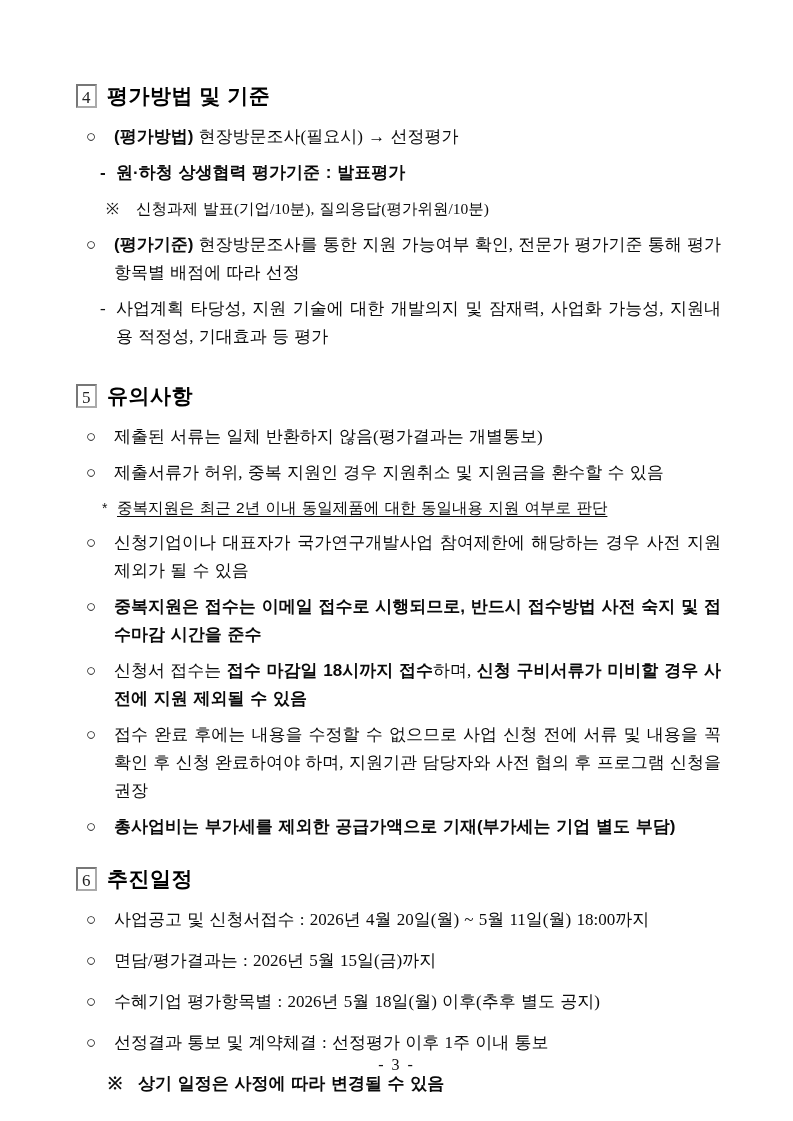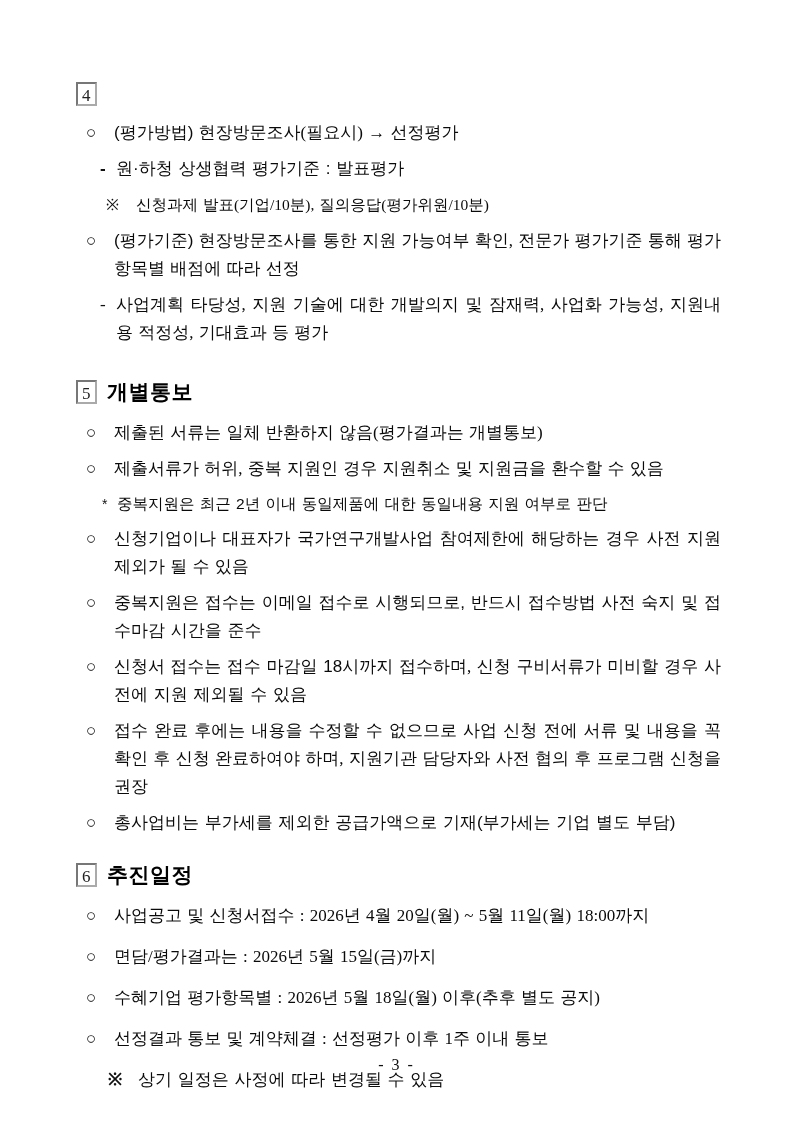--- a/index.html
+++ b/index.html
@@ -57,30 +57,30 @@
   .li .tx { flex: 1; text-align: justify; word-spacing: 1px; }
 
   .li.sub { margin-left: 24px; }
   .li.sub .mk { flex: 0 0 16px; }
 
   .li.note-ref { margin-left: 30px; font-size: 15.5px; }
   .li.note-ref .mk { flex: 0 0 30px; }
 
   .li.note-star { margin-left: 26px; font-size: 15.5px; font-family: "Liberation Sans", sans-serif; line-height: 26px; }
   .li.note-star .mk { flex: 0 0 15px; font-size: 14px; }
-  .li.note-star .tx { text-underline-offset: 3px; }
+  .li.note-star .tx { text-decoration: underline; text-underline-offset: 3px; }
 
   .li.note-bold { margin-left: 32px; margin-top: 4px; }
   .li.note-bold .mk { flex: 0 0 30px; font-family: "Liberation Sans", sans-serif; font-weight: 700; }
 
   .sched .li { margin-bottom: 13px; }
 
   .g {
     font-family: "Liberation Sans", sans-serif;
-    font-weight: 400;
+    font-weight: 700;
     font-style: normal;
   }
   .mk.g { font-weight: 700; }
 
   .pageno {
     position: absolute;
     top: 1056px;
     left: 0;
     width: 100%;
     text-align: center;
@@ -90,20 +90,21 @@
   }
 </style>
 </head>
 <body>
 
 <div class="page">
 
   <section>
     <h2 class="sec-h">
       <span class="numbox">4</span>
+      <span>평가방법 및 기준</span>
     </h2>
 
     <p class="li">
       <span class="mk">○</span>
       <span class="tx"><span class="g">(평가방법)</span><span> 현장방문조사(필요시) → 선정평가</span></span>
     </p>
 
     <p class="li sub">
       <span class="mk g">-</span>
       <span class="tx"><span class="g">원·하청 상생협력 평가기준 : 발표평가</span></span>
@@ -121,21 +122,21 @@
 
     <p class="li sub">
       <span class="mk">-</span>
       <span class="tx"><span>사업계획 타당성, 지원 기술에 대한 개발의지 및 잠재력, 사업화 가능성, 지원내용 적정성, 기대효과 등 평가</span></span>
     </p>
   </section>
 
   <section class="sec-gap5">
     <h2 class="sec-h">
       <span class="numbox">5</span>
-      <span>개별통보</span>
+      <span>유의사항</span>
     </h2>
 
     <p class="li">
       <span class="mk">○</span>
       <span class="tx"><span>제출된 서류는 일체 반환하지 않음(평가결과는 개별통보)</span></span>
     </p>
 
     <p class="li">
       <span class="mk">○</span>
       <span class="tx"><span>제출서류가 허위, 중복 지원인 경우 지원취소 및 지원금을 환수할 수 있음</span></span>

